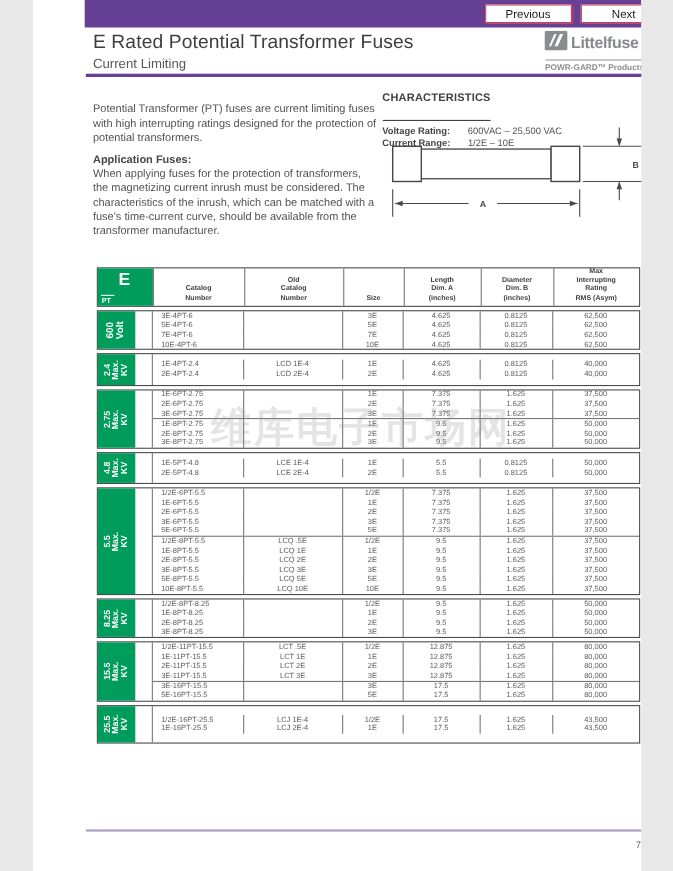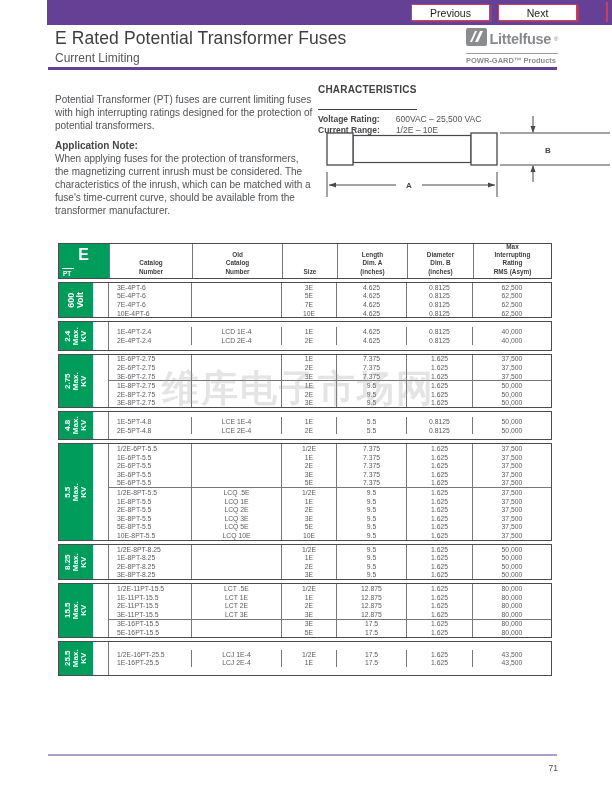--- a/index.html
+++ b/index.html
@@ -1,16 +1,16 @@
 <!DOCTYPE html>
 <html><head>
 <meta charset="utf-8">
 <style>
   html,body{margin:0;padding:0;background:#e8e8e8;}
-  .page{position:relative;width:612px;height:792px;background:#ffffff;margin:0 auto;
+  .page{position:relative;width:553px;height:792px;background:#ffffff;margin:0 auto;
         font-family:"Liberation Sans",sans-serif;overflow:hidden;}
 
   
   .topbar{position:absolute;left:47px;top:0;right:0;height:25px;background:#654095;}
   .navbtn{position:absolute;top:4px;height:17px;background:#fff;border:1.5px solid #c64060;
           box-shadow:2px 1px 0 rgba(198,64,96,.55);font-family:"Liberation Sans",sans-serif;
           font-size:10.5px;color:#1c1c1e;display:flex;align-items:center;justify-content:center;
           box-sizing:border-box;padding:0;cursor:pointer;}
   .btn-prev{left:411px;width:79px;}
   .btn-next{left:498px;width:79px;}
@@ -118,21 +118,21 @@
         </svg>
       </span>
       <span class="brand-name">Littelfuse</span>
         <span class="brand-reg">®</span>
     </div>
     <div class="brand-tagline">POWR-GARD™ Products</div>
   </div>
 
   <div class="intro">
     <p>Potential Transformer (PT) fuses are current limiting fuses with high interrupting ratings designed for the protection of potential transformers.</p>
-    <p class="note-label">Application Note:</p>
+    <p class="note-label">Application Fuses:</p>
     <p>When applying fuses for the protection of transformers, the magnetizing current inrush must be considered. The characteristics of the inrush, which can be matched with a fuse's time-current curve, should be available from the transformer manufacturer.</p>
   </div>
 
   <div class="chars">
     <div class="chars-heading">CHARACTERISTICS</div>
     <div class="char-line">
       <b>Voltage Rating:</b><span>600VAC – 25,500 VAC</span>
     </div>
     <div class="char-line" style="margin-top:1px;">
       <b>Current Range:</b><span>1/2E – 10E</span>

